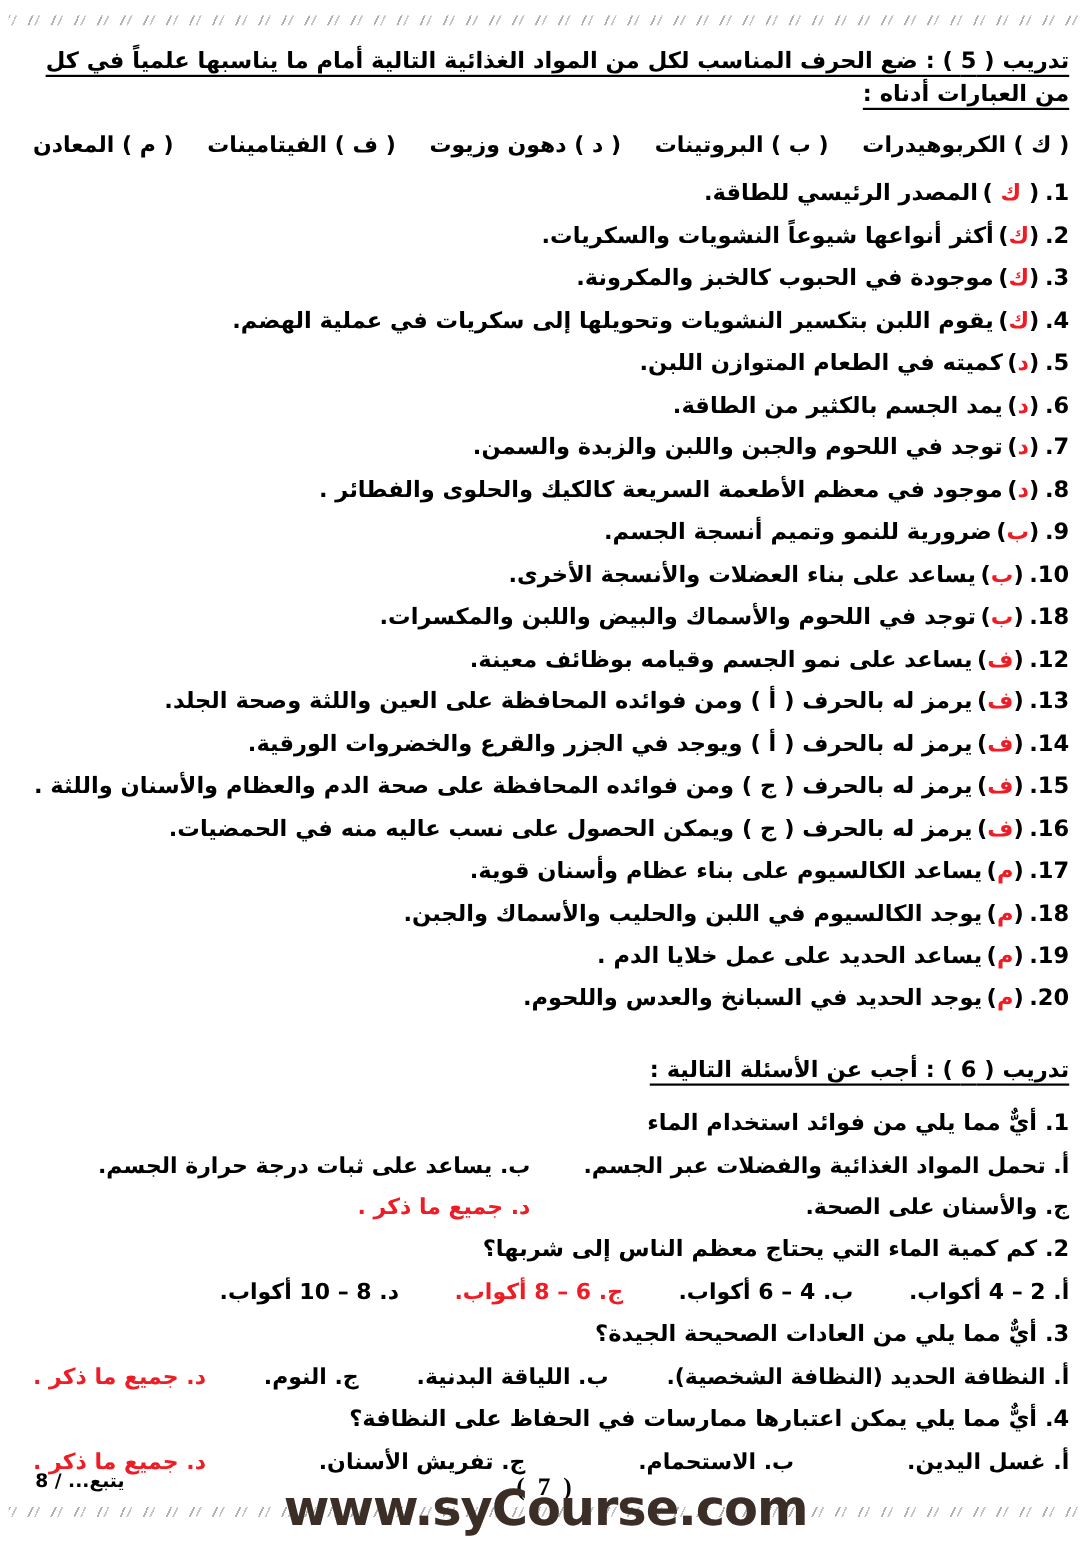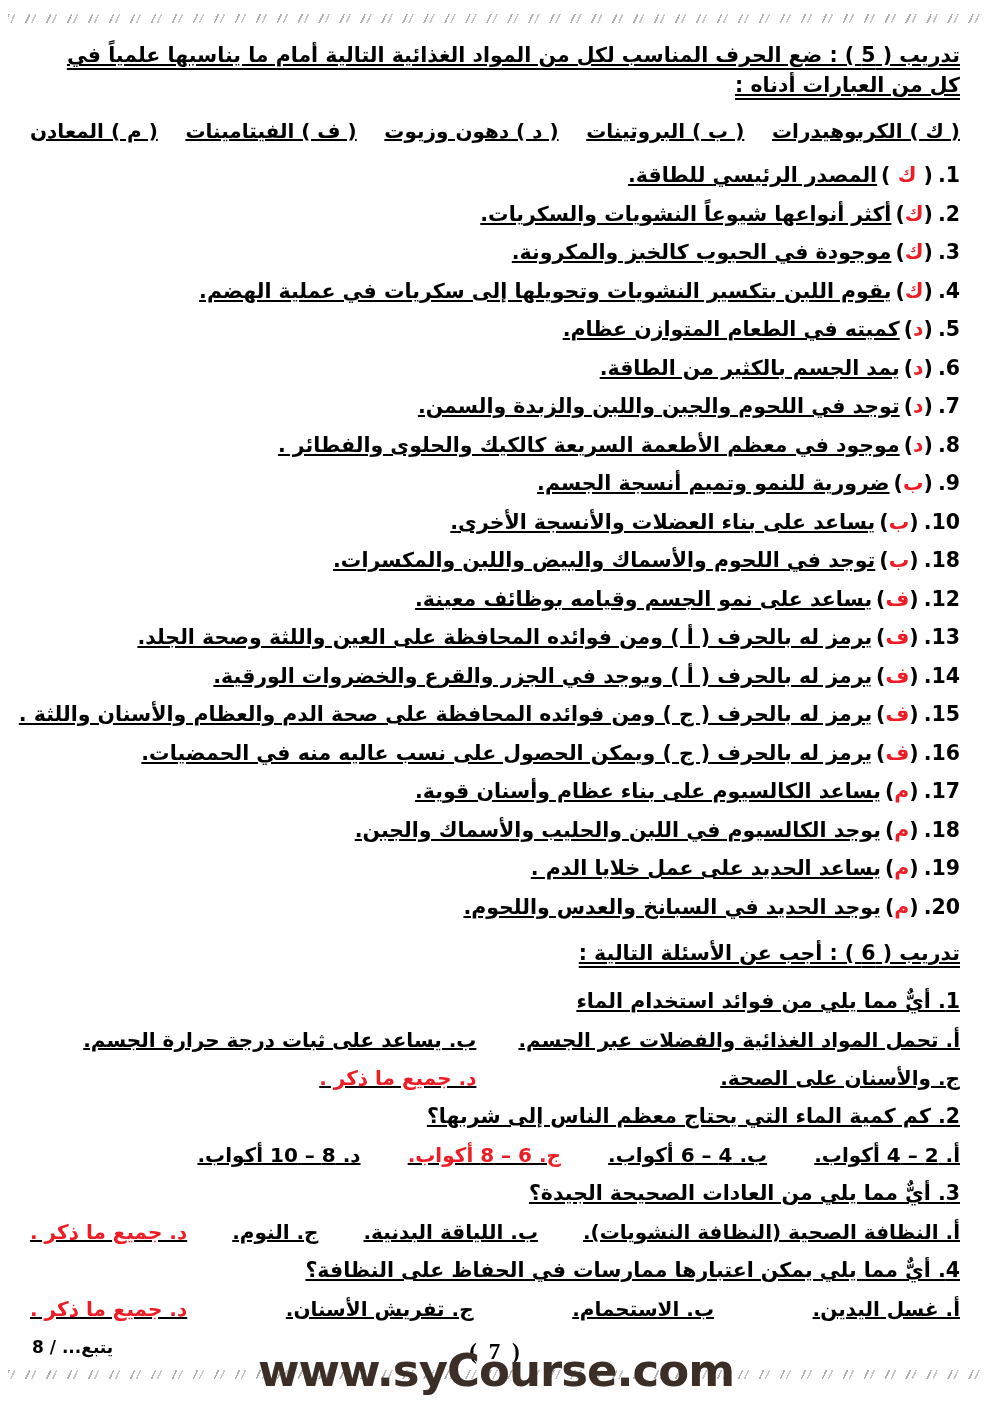--- a/index.html
+++ b/index.html
@@ -14,36 +14,36 @@
     overflow:hidden;
   }
   .deco{
     position:absolute;left:8px;right:8px;height:9px;
     background:repeating-linear-gradient(115deg,
       #b0b0b0 0 1.6px, transparent 1.6px 5.5px,
       #c6c6c6 5.5px 7px, transparent 7px 19px);
   }
   .deco-top{top:14px;}
   .deco-bottom{bottom:24px;z-index:1;}
-  .content{padding:40px 32px 0 30px;text-decoration:underline;}
+  .content{padding:40px 20px 0 30px;}
   .ex-title{
     font-size:20.5px;line-height:30px;
     text-decoration:underline;text-underline-offset:6px;
     text-decoration-thickness:2px;
     margin:0 0 14px 0;
   }
   .opts-line{
     display:flex;justify-content:space-between;align-items:baseline;
     font-size:20px;margin:0 0 8px 0;line-height:34px;
   }
   .m-item{font-size:20.5px;line-height:38.5px;white-space:nowrap;}
   .m-item .num{display:inline-block;margin-left:5px;}
   .m-item .ans{display:inline-block;margin-left:4px;letter-spacing:1px;}
   .red{color:#ee1c24;}
-  .ex6{margin-top:12px;}
+  .ex6{margin-top:31px;}
   .q-text{font-size:20.5px;line-height:39px;}
   .opt{font-size:20px;line-height:38px;white-space:nowrap;}
   .grid2{display:grid;grid-template-columns:52% 48%;line-height:40px;}
   .row4{display:flex;justify-content:space-between;line-height:38px;}
   .row4-narrow{width:82%;}
   .footer-left{
     position:absolute;left:32px;bottom:46px;
     font-size:17px;direction:rtl;
   }
   .page-number{
@@ -78,21 +78,21 @@
       <span>( د ) دهون وزيوت</span>
       <span>( ف ) الفيتامينات</span>
       <span>( م ) المعادن</span>
     </div>
 
     <div>
       <div class="m-item"><span class="num">1.</span><span class="ans"><span>(</span> <span class="red">ك</span> <span>)</span></span><span class="txt">المصدر الرئيسي للطاقة.</span></div>
       <div class="m-item"><span class="num">2.</span><span class="ans"><span>(</span><span class="red">ك</span><span>)</span></span><span class="txt">أكثر أنواعها شيوعاً النشويات والسكريات.</span></div>
       <div class="m-item"><span class="num">3.</span><span class="ans"><span>(</span><span class="red">ك</span><span>)</span></span><span class="txt">موجودة في الحبوب كالخبز والمكرونة.</span></div>
       <div class="m-item"><span class="num">4.</span><span class="ans"><span>(</span><span class="red">ك</span><span>)</span></span><span class="txt">يقوم اللبن بتكسير النشويات وتحويلها إلى سكريات في عملية الهضم.</span></div>
-      <div class="m-item"><span class="num">5.</span><span class="ans"><span>(</span><span class="red">د</span><span>)</span></span><span class="txt">كميته في الطعام المتوازن عظام.</span></div>
+      <div class="m-item"><span class="num">5.</span><span class="ans"><span>(</span><span class="red">د</span><span>)</span></span><span class="txt">كميته في الطعام المتوازن اللبن.</span></div>
       <div class="m-item"><span class="num">6.</span><span class="ans"><span>(</span><span class="red">د</span><span>)</span></span><span class="txt">يمد الجسم بالكثير من الطاقة.</span></div>
       <div class="m-item"><span class="num">7.</span><span class="ans"><span>(</span><span class="red">د</span><span>)</span></span><span class="txt">توجد في اللحوم والجبن واللبن والزبدة والسمن.</span></div>
       <div class="m-item"><span class="num">8.</span><span class="ans"><span>(</span><span class="red">د</span><span>)</span></span><span class="txt">موجود في معظم الأطعمة السريعة كالكيك والحلوى والفطائر .</span></div>
       <div class="m-item"><span class="num">9.</span><span class="ans"><span>(</span><span class="red">ب</span><span>)</span></span><span class="txt">ضرورية للنمو وتميم أنسجة الجسم.</span></div>
       <div class="m-item"><span class="num">10.</span><span class="ans"><span>(</span><span class="red">ب</span><span>)</span></span><span class="txt">يساعد على بناء العضلات والأنسجة الأخرى.</span></div>
       <div class="m-item"><span class="num">18.</span><span class="ans"><span>(</span><span class="red">ب</span><span>)</span></span><span class="txt">توجد في اللحوم والأسماك والبيض واللبن والمكسرات.</span></div>
       <div class="m-item"><span class="num">12.</span><span class="ans"><span>(</span><span class="red">ف</span><span>)</span></span><span class="txt">يساعد على نمو الجسم وقيامه بوظائف معينة.</span></div>
       <div class="m-item"><span class="num">13.</span><span class="ans"><span>(</span><span class="red">ف</span><span>)</span></span><span class="txt">يرمز له بالحرف ( أ ) ومن فوائده المحافظة على العين واللثة وصحة الجلد.</span></div>
       <div class="m-item"><span class="num">14.</span><span class="ans"><span>(</span><span class="red">ف</span><span>)</span></span><span class="txt">يرمز له بالحرف ( أ ) ويوجد في الجزر والقرع والخضروات الورقية.</span></div>
       <div class="m-item"><span class="num">15.</span><span class="ans"><span>(</span><span class="red">ف</span><span>)</span></span><span class="txt">يرمز له بالحرف ( ج ) ومن فوائده المحافظة على صحة الدم والعظام والأسنان واللثة .</span></div>
@@ -122,21 +122,21 @@
           <span class="opt">أ.  2 – 4 أكواب.</span>
           <span class="opt">ب. 4 – 6 أكواب.</span>
           <span class="opt red">ج. 6 – 8 أكواب.</span>
           <span class="opt">د. 8 – 10 أكواب.</span>
         </div>
       </div>
 
       <div>
         <div class="q-text">3. أيٌّ مما يلي من العادات الصحيحة الجيدة؟</div>
         <div class="row4">
-          <span class="opt">أ. النظافة الصحية (النظافة النشويات).</span>
+          <span class="opt">أ. النظافة الحديد (النظافة الشخصية).</span>
           <span class="opt">ب. اللياقة البدنية.</span>
           <span class="opt">ج. النوم.</span>
           <span class="opt red">د. جميع ما ذكر .</span>
         </div>
       </div>
 
       <div>
         <div class="q-text">4. أيٌّ مما يلي يمكن اعتبارها ممارسات في الحفاظ على النظافة؟</div>
         <div class="row4">
           <span class="opt">أ. غسل اليدين.</span>

